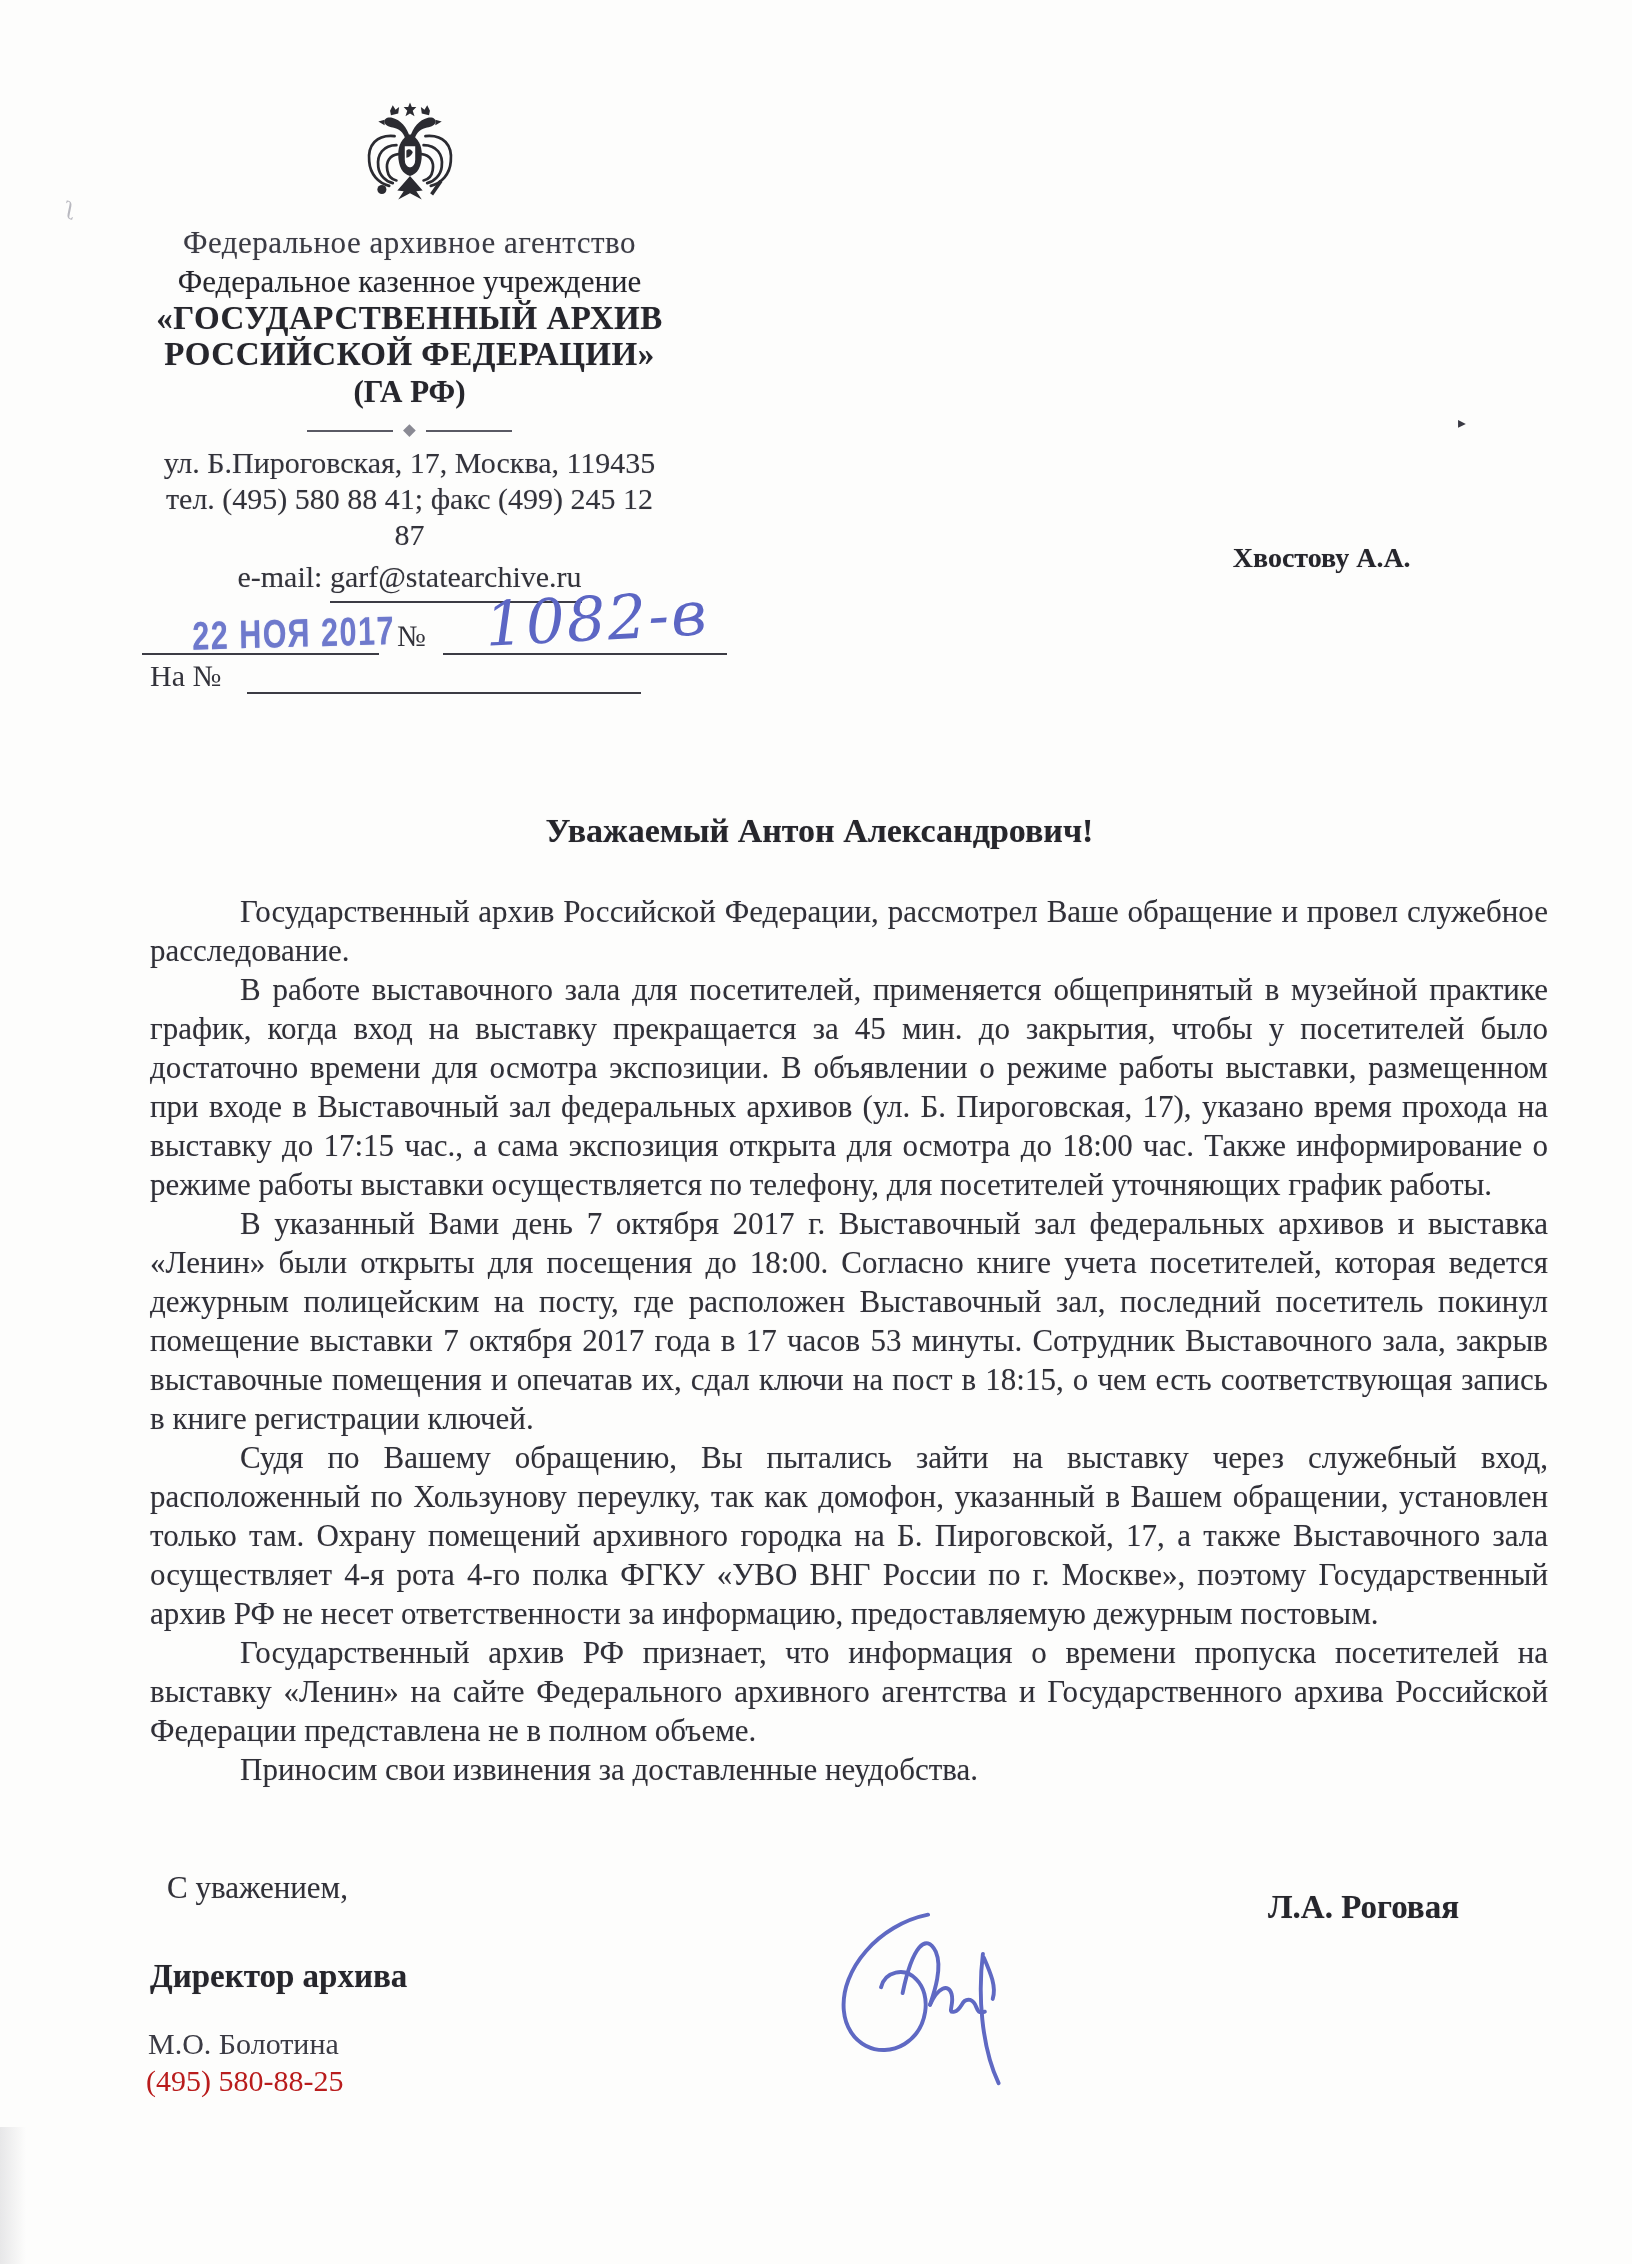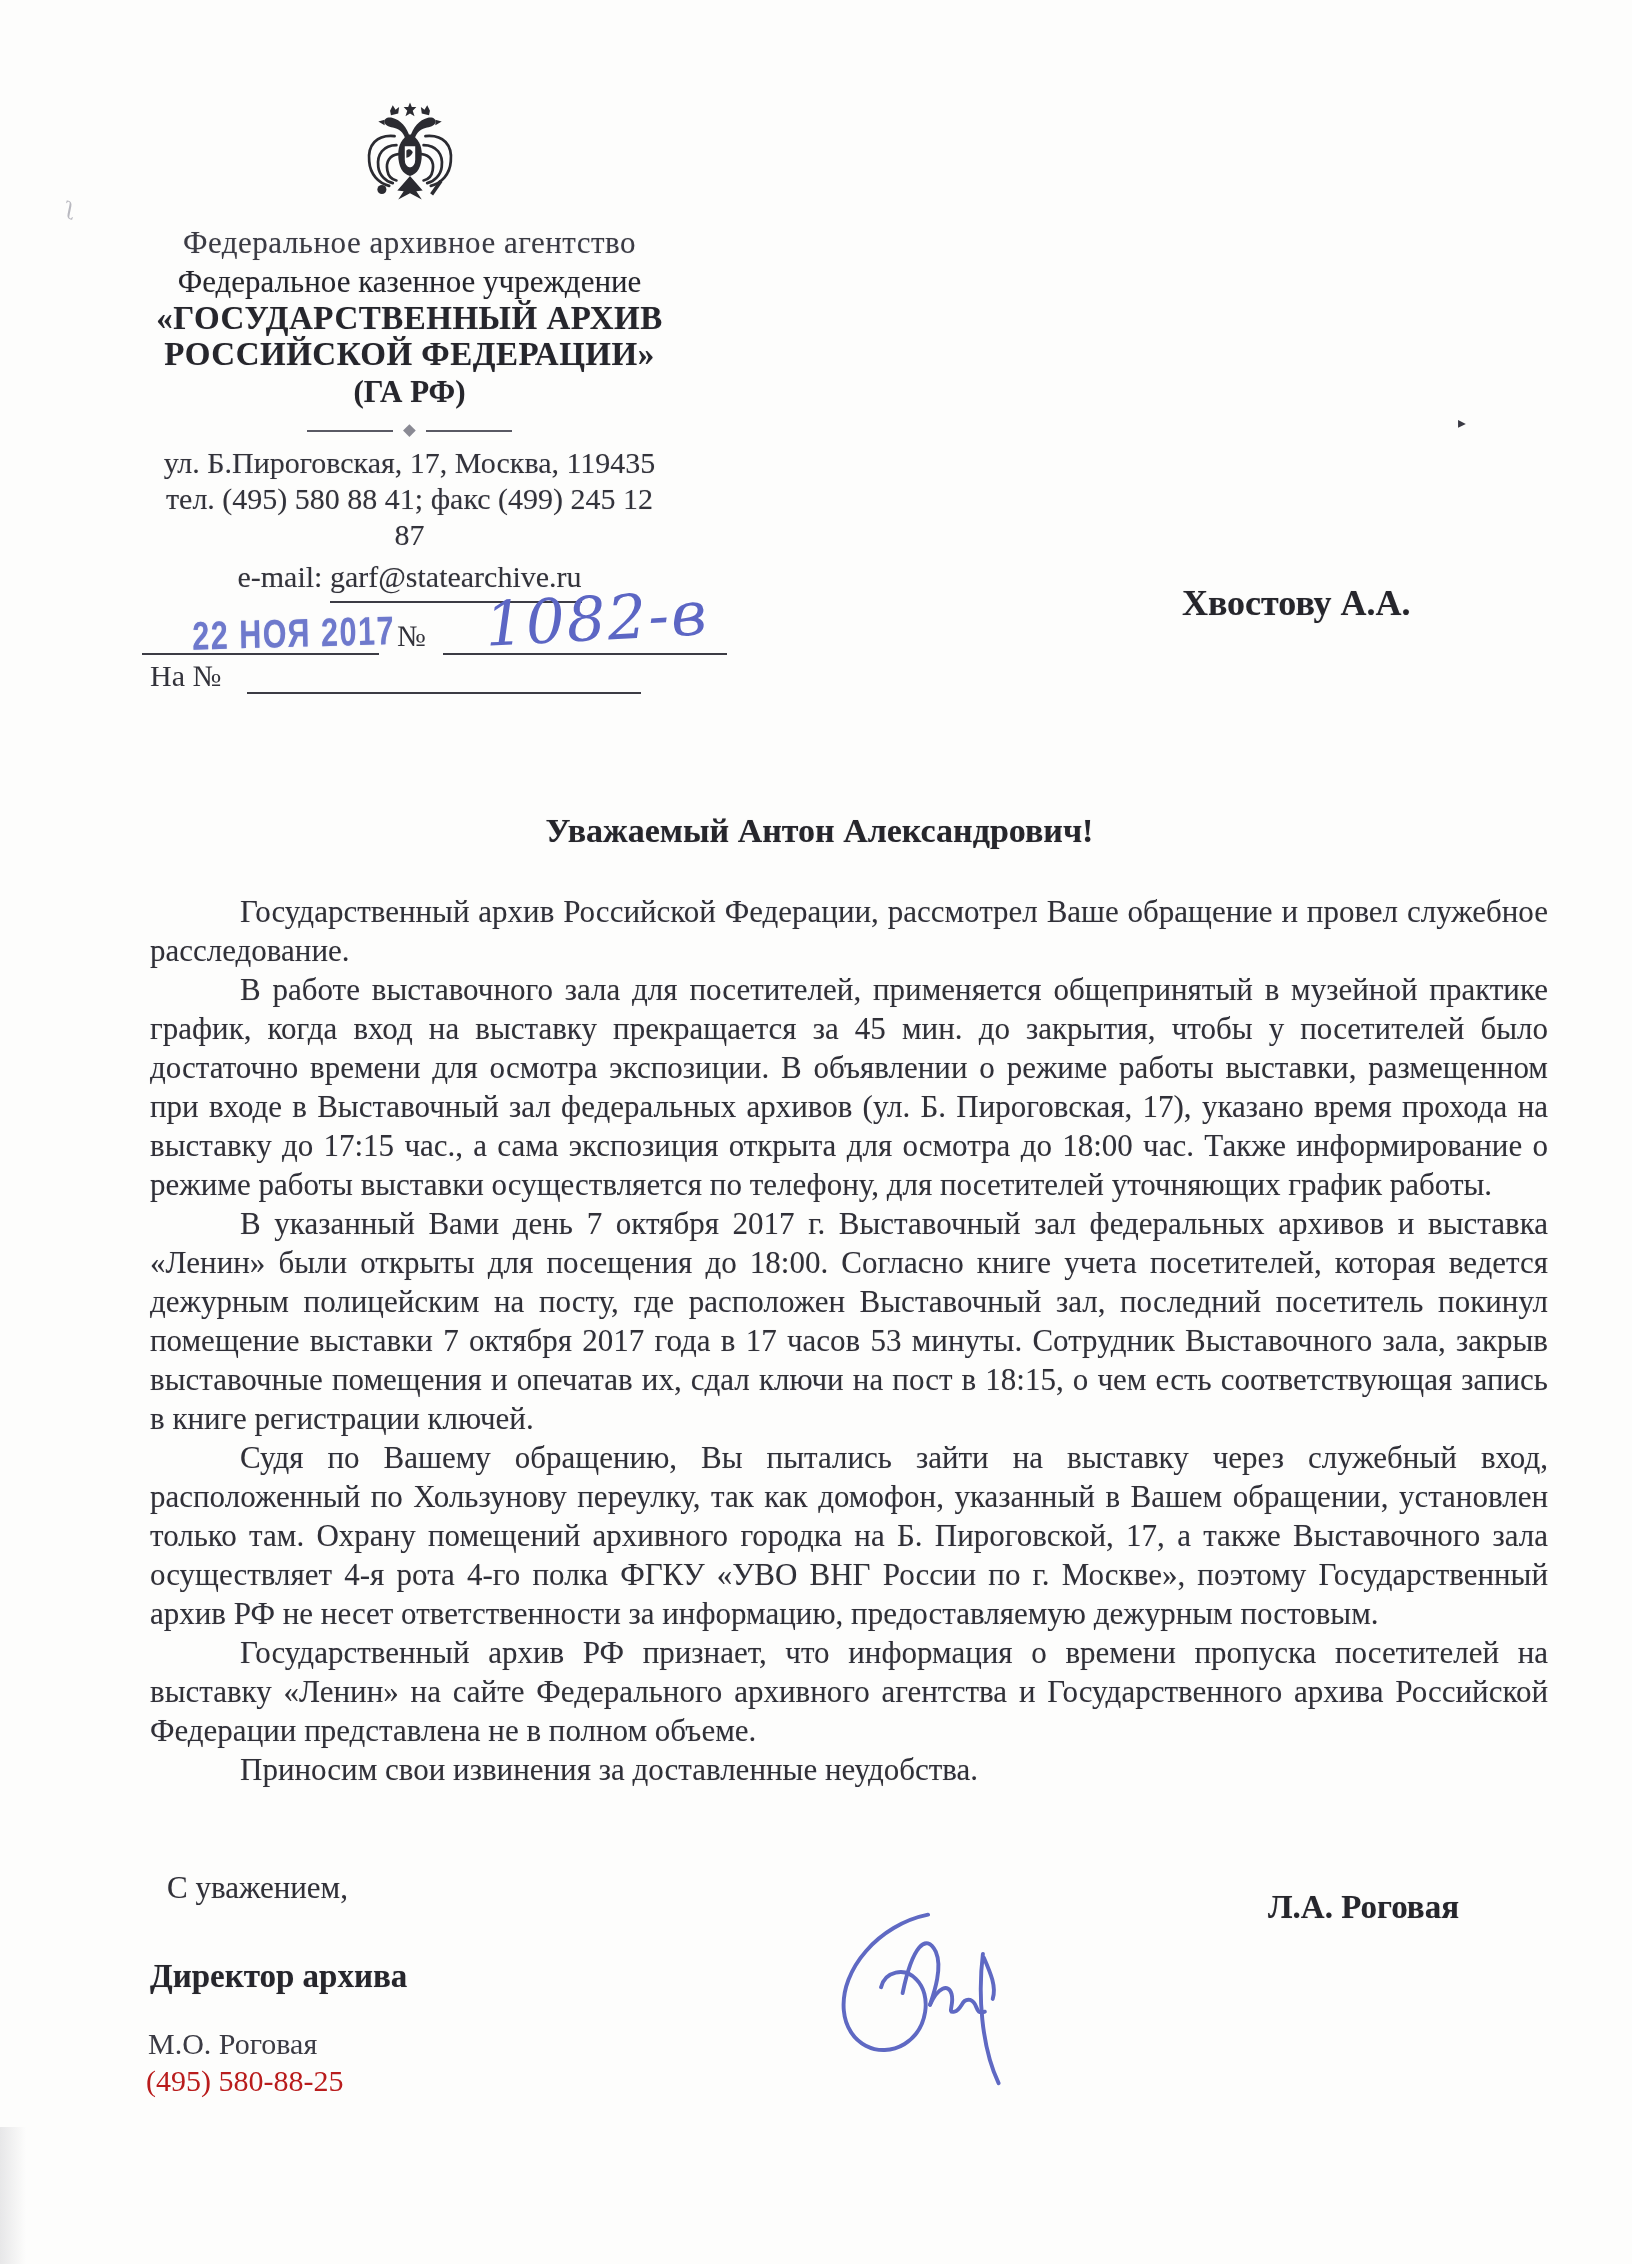--- a/index.html
+++ b/index.html
@@ -61,22 +61,22 @@
   
   .recipient {
     position:absolute; left:828px; top:265px; width:610px;
     font-size:32px; font-weight:bold; line-height:44px;
     text-align:center; color:#26262c;
     text-shadow:0 0 1px rgba(40,40,50,.3);
   }
   .recipient .rline { white-space:nowrap; }
   .recipient-name {
     position:absolute; left:828px; top:542px; width:610px;
-    font-size:36px; font-weight:bold; text-align:right; padding-right:27.4px;
-    color:#26262c; text-shadow:0 0 1px rgba(40,40,50,.3);margin-top:40px;
+    font-size:28px; font-weight:bold; text-align:right; padding-right:27.4px;
+    color:#26262c; text-shadow:0 0 1px rgba(40,40,50,.3);
   }
   .pen-mark {
     position:absolute; left:1458px; top:416px; width:9.8px; height:13.7px;
     color:#3a3a44; font-size:15.7px; line-height:13.7px;
   }
 
   
   .salutation {
     position:absolute; left:150px; top:812px; width:1339px;
     text-align:center; font-size:34px; font-weight:bold; color:#26262c;
@@ -191,18 +191,18 @@
     <g fill="none" stroke="#4e59bd" stroke-width="4" stroke-linecap="round" opacity="0.9">
       <path d="M142 18 C 92 28, 52 74, 56 116 C 59 150, 92 166, 118 150 C 142 135, 146 100, 130 84 C 118 71, 98 76, 94 92"></path>
       <path d="M116 98 C 126 50, 140 36, 150 56 C 157 72, 148 98, 144 110"></path>
       <path d="M144 110 C 152 92, 163 88, 166 99 C 169 110, 161 119, 169 117 C 177 115, 176 103, 185 105 C 194 108, 189 121, 200 117"></path>
       <path d="M198 58 C 193 98, 196 152, 214 190"></path>
       <path d="M199 62 C 206 78, 212 92, 208 104"></path>
     </g>
   </svg>
 
   <div class="signer-name">Л.А. Роговая</div>
-  <div class="executor-name">М.О. Роговая</div>
+  <div class="executor-name">М.О. Болотина</div>
   <div class="executor-phone">(495) 580-88-25</div>
 
   <div class="corner-shade"></div>
 </div>
 
 
 </body></html>

